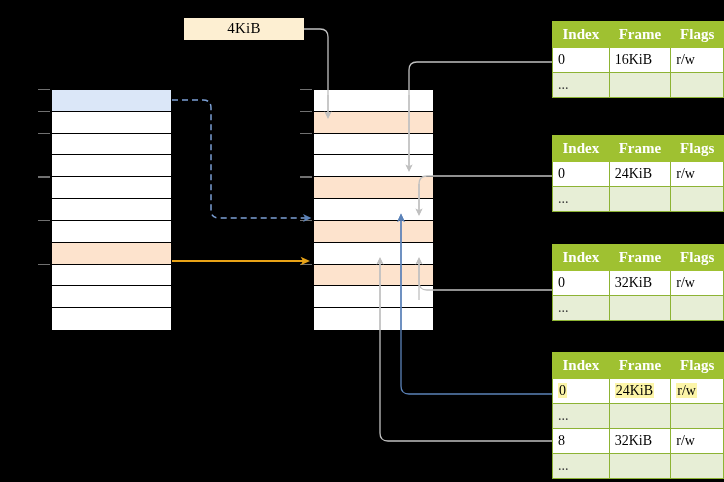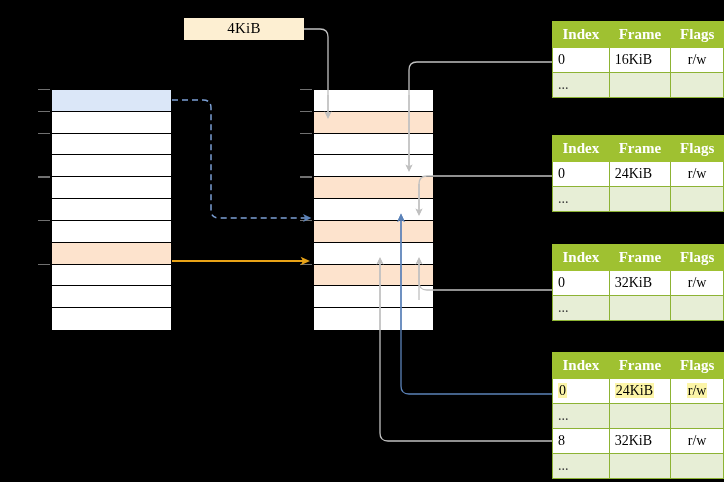--- a/index.html
+++ b/index.html
@@ -88,21 +88,21 @@
     text-align: center;
     height: 26px;
     border-color: #9fc131;
   }
   .ptable tr.ellipsis td {
     background: #e7eed6;
     color: #3a3a3a;
   }
   .ptable td.c-index { width: 57px; }
   .ptable td.c-frame { width: 62px; }
-  .ptable td.c-flags { width: 53px; text-align: center; }
+  .ptable td.c-flags { width: 53px; }
   .ptable th.c-index { width: 57px; }
   .ptable th.c-frame { width: 62px; }
   .ptable th.c-flags { width: 53px; }
   .hl { background: #fcf5a8; padding: 0 1px; }
 </style>
 </head>
 <body>
 
 <div id="canvas">
 

